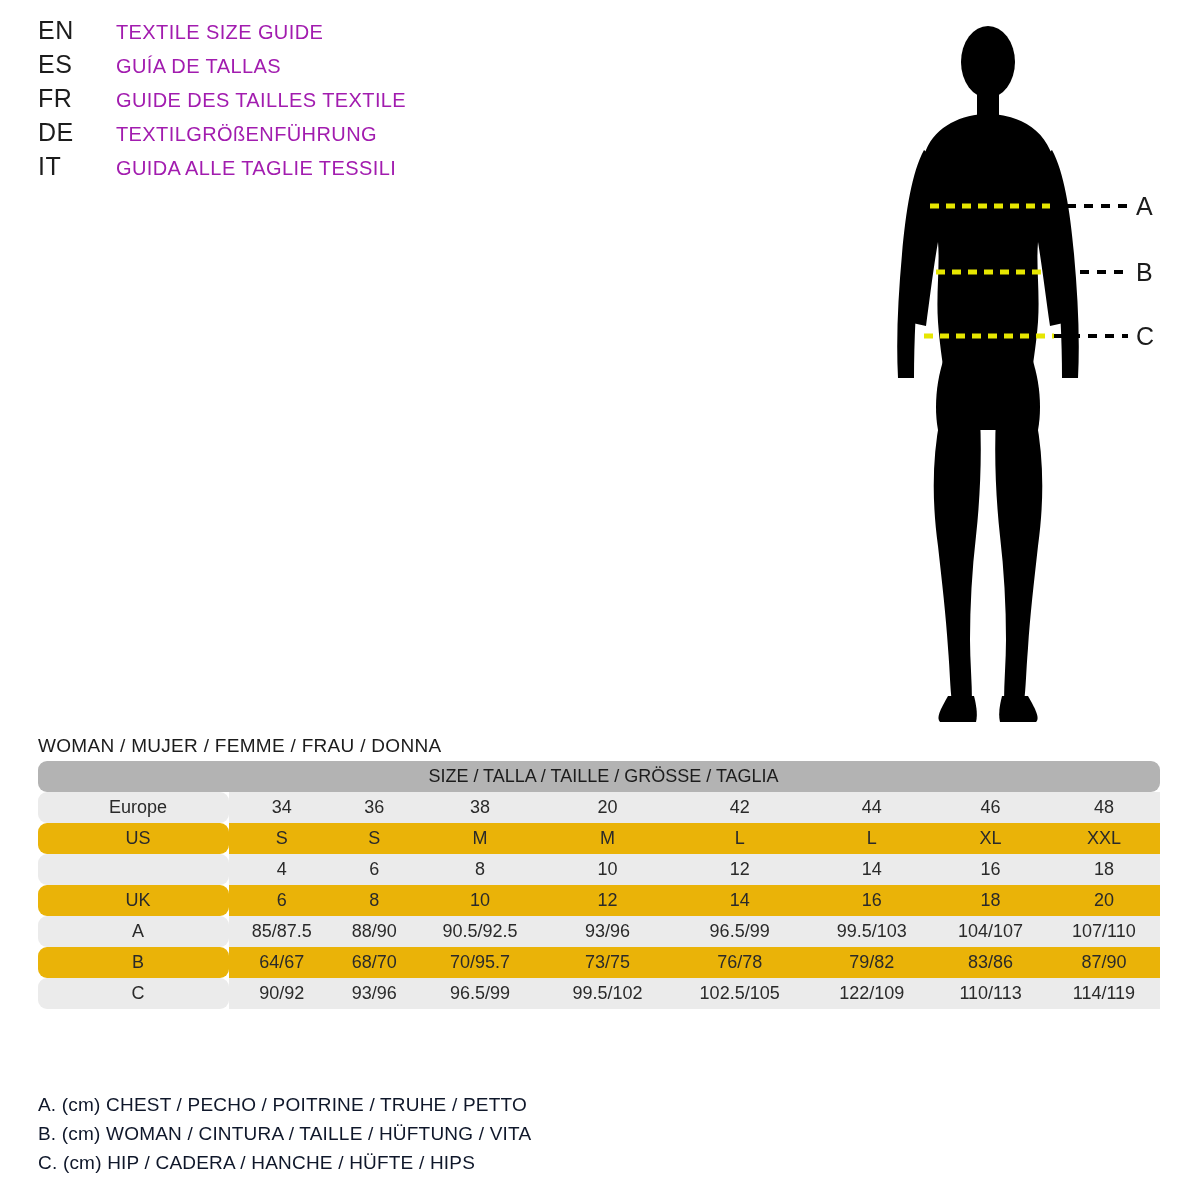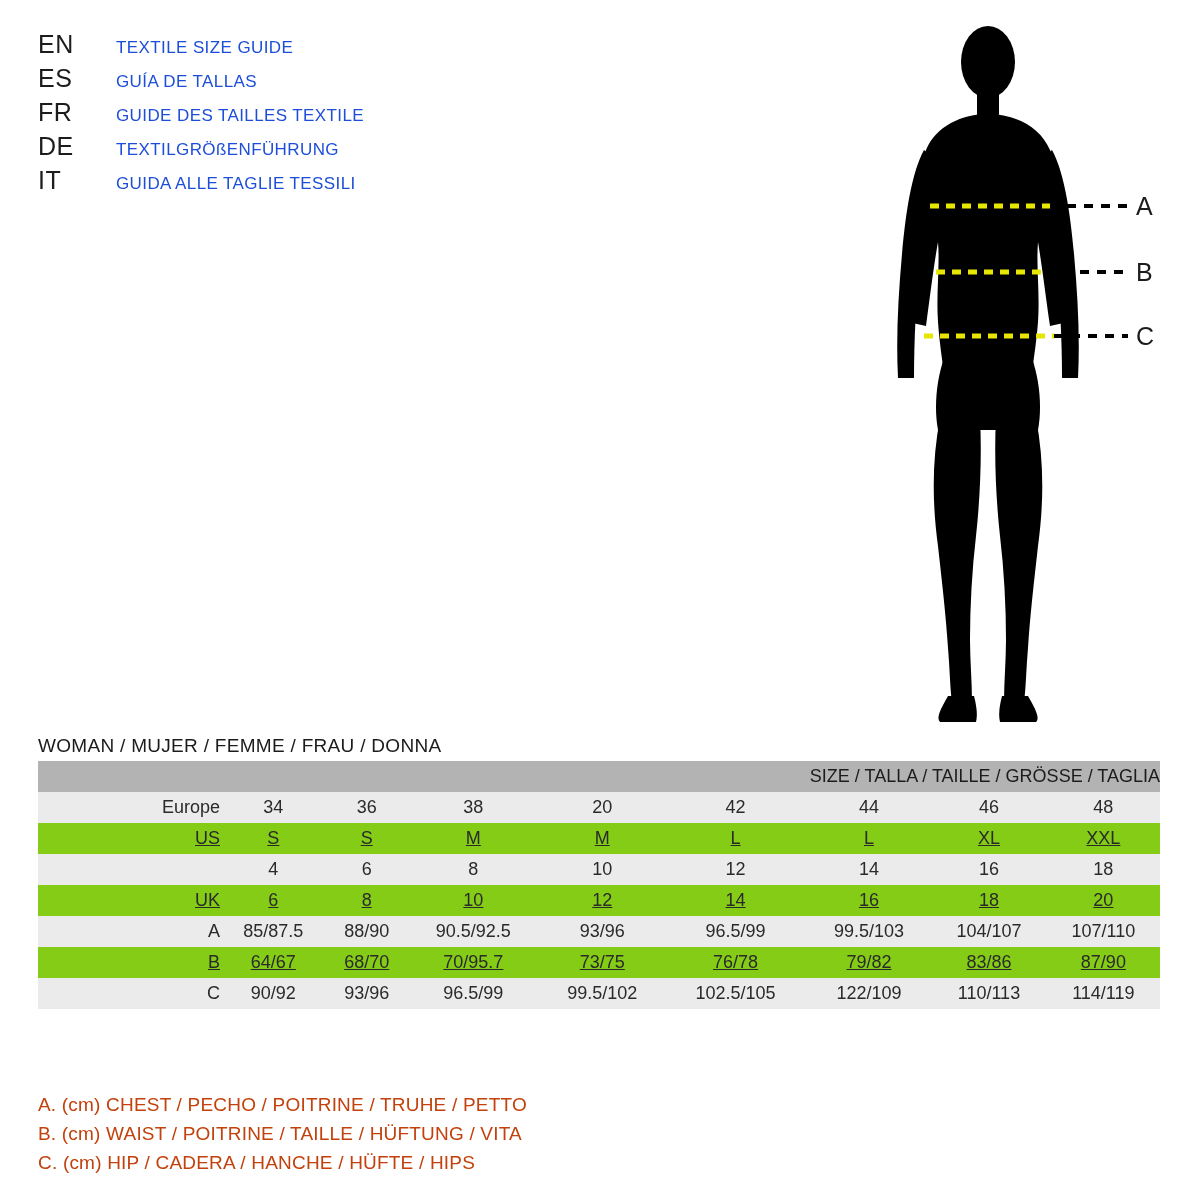--- a/index.html
+++ b/index.html
@@ -13,39 +13,39 @@
     font-family: "Liberation Sans", sans-serif;
     color: #1a1a1a;
     position: relative;
     overflow: hidden;
   }
 
   
   #title-block {
     position: absolute;
     left: 38px;
-    top: 30px;
+    top: 16px;
     width: 620px;
   }
   .title-row {
     display: flex;
     align-items: baseline;
     height: 34px;
   }
   .title-lang {
     width: 78px;
     font-size: 25px;
     letter-spacing: 0.5px;
     color: #1c1c1c;
     flex: none;
   }
   .title-text {
-    font-size: 17px;
+    font-size: 20px;
     letter-spacing: 0.4px;
-    color: #1d4ed8;
+    color: #a21caf;
     white-space: nowrap;
   }
 
   
   #figure-area {
     position: absolute;
     left: 840px;
     top: 10px;
     width: 340px;
     height: 740px;
@@ -81,45 +81,46 @@
   table.size-table th,
   table.size-table td {
     padding: 0;
     height: 31px;
     font-weight: normal;
     text-align: center;
     vertical-align: middle;
   }
   table.size-table th.row-head,
   table.size-table td.row-head {
-    text-align: right;
-    padding-left: 0;
+    text-align: center;
+    padding-left: 9px;
     width: 182px;
+    border-radius: 9px;
   }
   thead tr {
     background: #b3b3b3;
   }
   thead th {
     font-size: 18px;
     color: #1c1c1c;
   }
   tbody tr.shade-a { background: #ebebeb; }
-  tbody tr.shade-b { background: #84cc16; text-decoration: underline; }
+  tbody tr.shade-b { background: #eab308; }
 
   
   #legend {
     position: absolute;
     left: 38px;
     top: 1090px;
     width: 700px;
   }
   .legend-line {
     font-size: 19px;
     letter-spacing: 0.2px;
-    color: #c2410c;
+    color: #0f172a;
     height: 29px;
     line-height: 29px;
     white-space: nowrap;
   }
 </style>
 </head>
 <body>
 
 <div id="title-block">
   <div class="title-row">
@@ -303,15 +304,15 @@
         <td>122/109</td>
         <td>110/113</td>
         <td>114/119</td>
       </tr>
     </tbody>
   </table>
 </div>
 
 <div id="legend">
   <div class="legend-line">A. (cm) CHEST / PECHO / POITRINE / TRUHE / PETTO</div>
-  <div class="legend-line">B. (cm) WAIST / POITRINE / TAILLE / HÜFTUNG / VITA</div>
+  <div class="legend-line">B. (cm) WOMAN / CINTURA / TAILLE / HÜFTUNG / VITA</div>
   <div class="legend-line">C. (cm) HIP / CADERA / HANCHE / HÜFTE / HIPS</div>
 </div>
 
 </body></html>

